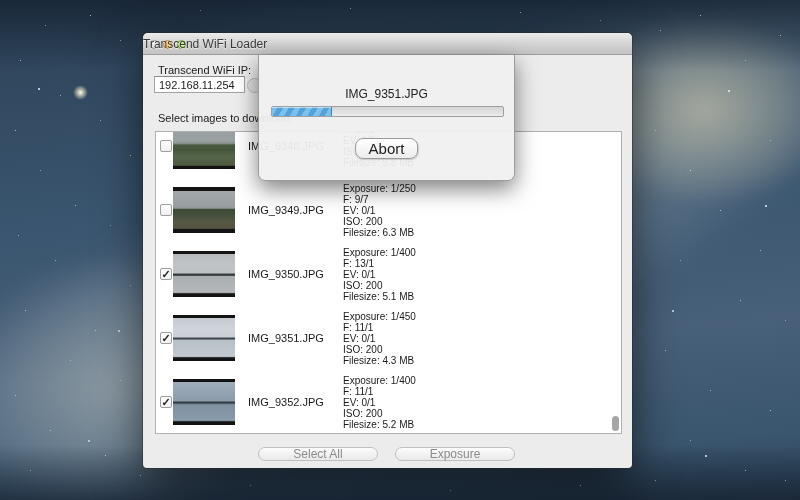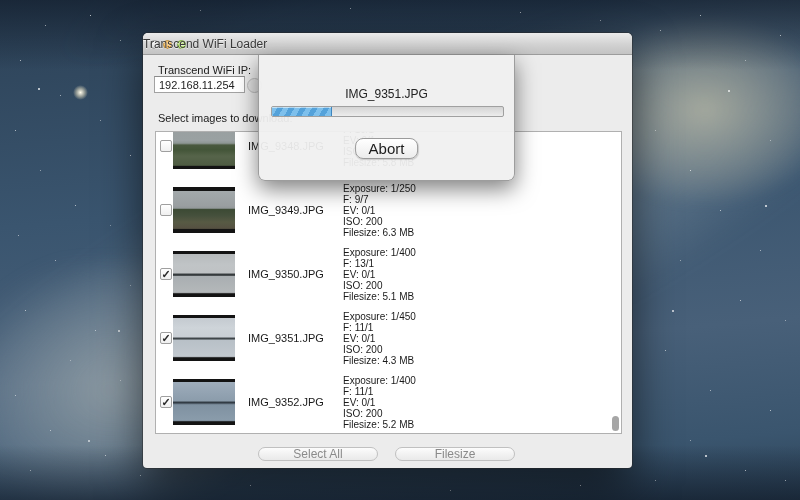--- a/index.html
+++ b/index.html
@@ -211,21 +211,21 @@
           <div>ISO: 200</div>
           <div>Filesize: 5.2 MB</div>
         </span>
       </div>
 
     </div>
     <div class="scroll-thumb"></div>
   </div>
 
   <button class="pill-btn btn-select-all">Select All</button>
-  <button class="pill-btn btn-download">Filesize</button>
+  <button class="pill-btn btn-download">Exposure</button>
 
   <div class="sheet">
     <div class="sheet-file">IMG_9351.JPG</div>
     <div class="progress-track">
       <div class="progress-fill" style="width: 26%;"></div>
     </div>
     <button class="abort-btn">Abort</button>
   </div>
 
 </div>

